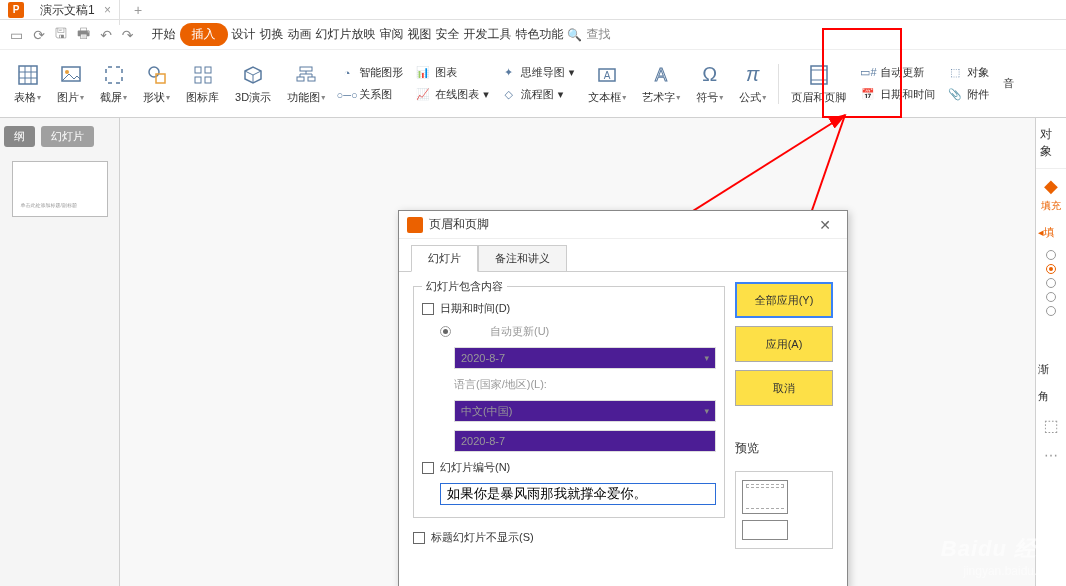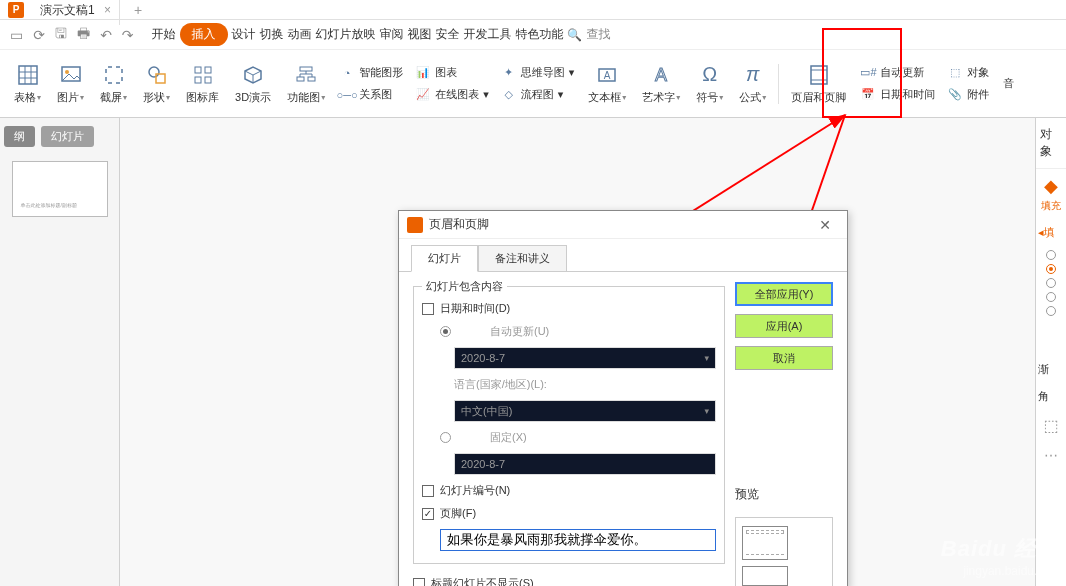--- a/index.html
+++ b/index.html
@@ -72,25 +72,25 @@
 .dialog .tabs .dtab { padding: 5px 16px; border: 1px solid #ccc; font-size: 11px; background: #f4f4f4; }
 .dialog .tabs .dtab.active { background: #fff; border-bottom: 1px solid #fff; position: relative; z-index: 1; }
 .dialog .body { display: flex; padding: 10px 14px; gap: 10px; margin-top: -1px; border-top: 1px solid #ccc; }
 .dialog .left { flex: 1; }
 .dialog .group { border: 1px solid #ccc; padding: 10px 8px 8px; position: relative; margin-top: 4px; }
 .dialog .group .gtitle { position: absolute; top: -8px; left: 8px; background: #fff; padding: 0 4px; font-size: 11px; }
 .dialog .row { display: flex; align-items: center; gap: 6px; padding: 4px 0; font-size: 11px; }
 .dialog .indent1 { padding-left: 18px; gap: 39px; }
 .dialog .indent2 { padding-left: 32px; }
 .dialog .field { flex: 1; height: 22px; border: 1px solid #ccc; background: #fff; display: flex; align-items: center; padding: 0 6px; }
-.dialog .field.disabled { background: #0f172a; color: #999; border-color: #ddd; }
+.dialog .field.disabled { background: #4c1d95; color: #999; border-color: #ddd; }
 .dialog .field .dd { margin-left: auto; font-size: 9px; color: #888; }
 .dialog .footer-input { width: 100%; height: 22px; border: 1px solid #2b6dd8; padding: 0 6px; }
 .dialog .right { width: 98px; display: flex; flex-direction: column; gap: 8px; }
-.dialog .btn { height: 24px; border: 1px solid #aaa; background: #bef264; display: flex; align-items: center; justify-content: center; font-size: 11px; cursor: pointer; }
+.dialog .btn { height: 36px; border: 1px solid #aaa; background: #fde047; display: flex; align-items: center; justify-content: center; font-size: 11px; cursor: pointer; }
 .dialog .btn.primary { border: 2px solid #3b82f6; }
 .dialog .preview { border: 1px solid #ccc; height: 78px; margin-top: 6px; position: relative; }
 .dialog .preview .slide { position: absolute; left: 6px; top: 8px; width: 46px; height: 34px; border: 1px solid #888; }
 .dialog .preview .slide::after { content:""; position:absolute; left:3px; top:3px; right:3px; height:2px; border:1px dashed #aaa; }
 .dialog .preview .slide::before { content:""; position:absolute; left:3px; bottom:3px; right:3px; height:1px; border-top:1px dashed #aaa; }
 .dialog .preview .notes { position: absolute; left: 6px; top: 48px; width: 46px; height: 20px; border: 1px solid #888; }
 .cb { width: 12px; height: 12px; border: 1px solid #666; display: inline-flex; align-items: center; justify-content: center; }
 .cb.checked::after { content: "✓"; font-size: 10px; color: #333; }
 .rb { width: 11px; height: 11px; border: 1px solid #999; border-radius: 50%; display: inline-block; }
 .rb.sel::after { content:""; display:block; width:5px; height:5px; background:#666; border-radius:50%; margin:2px auto; }
@@ -429,36 +429,28 @@
           </div>
         <div class="row indent2 disabled-text">
             <span>语言(国家/地区)(L):</span>
           </div>
         <div class="row indent2">
             <div class="field disabled">
               <span>中文(中国)</span>
               <span class="dd">▾</span>
             </div>
           </div>
-        <div class="row indent1 disabled-text">
-            <span class="rb"></span>
-            <span>固定(X)</span>
-          </div>
         <div class="row indent2">
             <div class="field disabled">
               <span>2020-8-7</span>
             </div>
           </div>
         <div class="row">
             <span class="cb"></span>
             <span>幻灯片编号(N)</span>
-          </div>
-        <div class="row">
-            <span class="cb checked"></span>
-            <span>页脚(F)</span>
           </div>
         <div class="row indent1">
             <input class="footer-input" value="如果你是暴风雨那我就撑伞爱你。" style="">
           </div>
       </div>
       <div class="row" style="margin-top:8px">
           <span class="cb"></span>
           <span>标题幻灯片不显示(S)</span>
         </div>
     </div>

